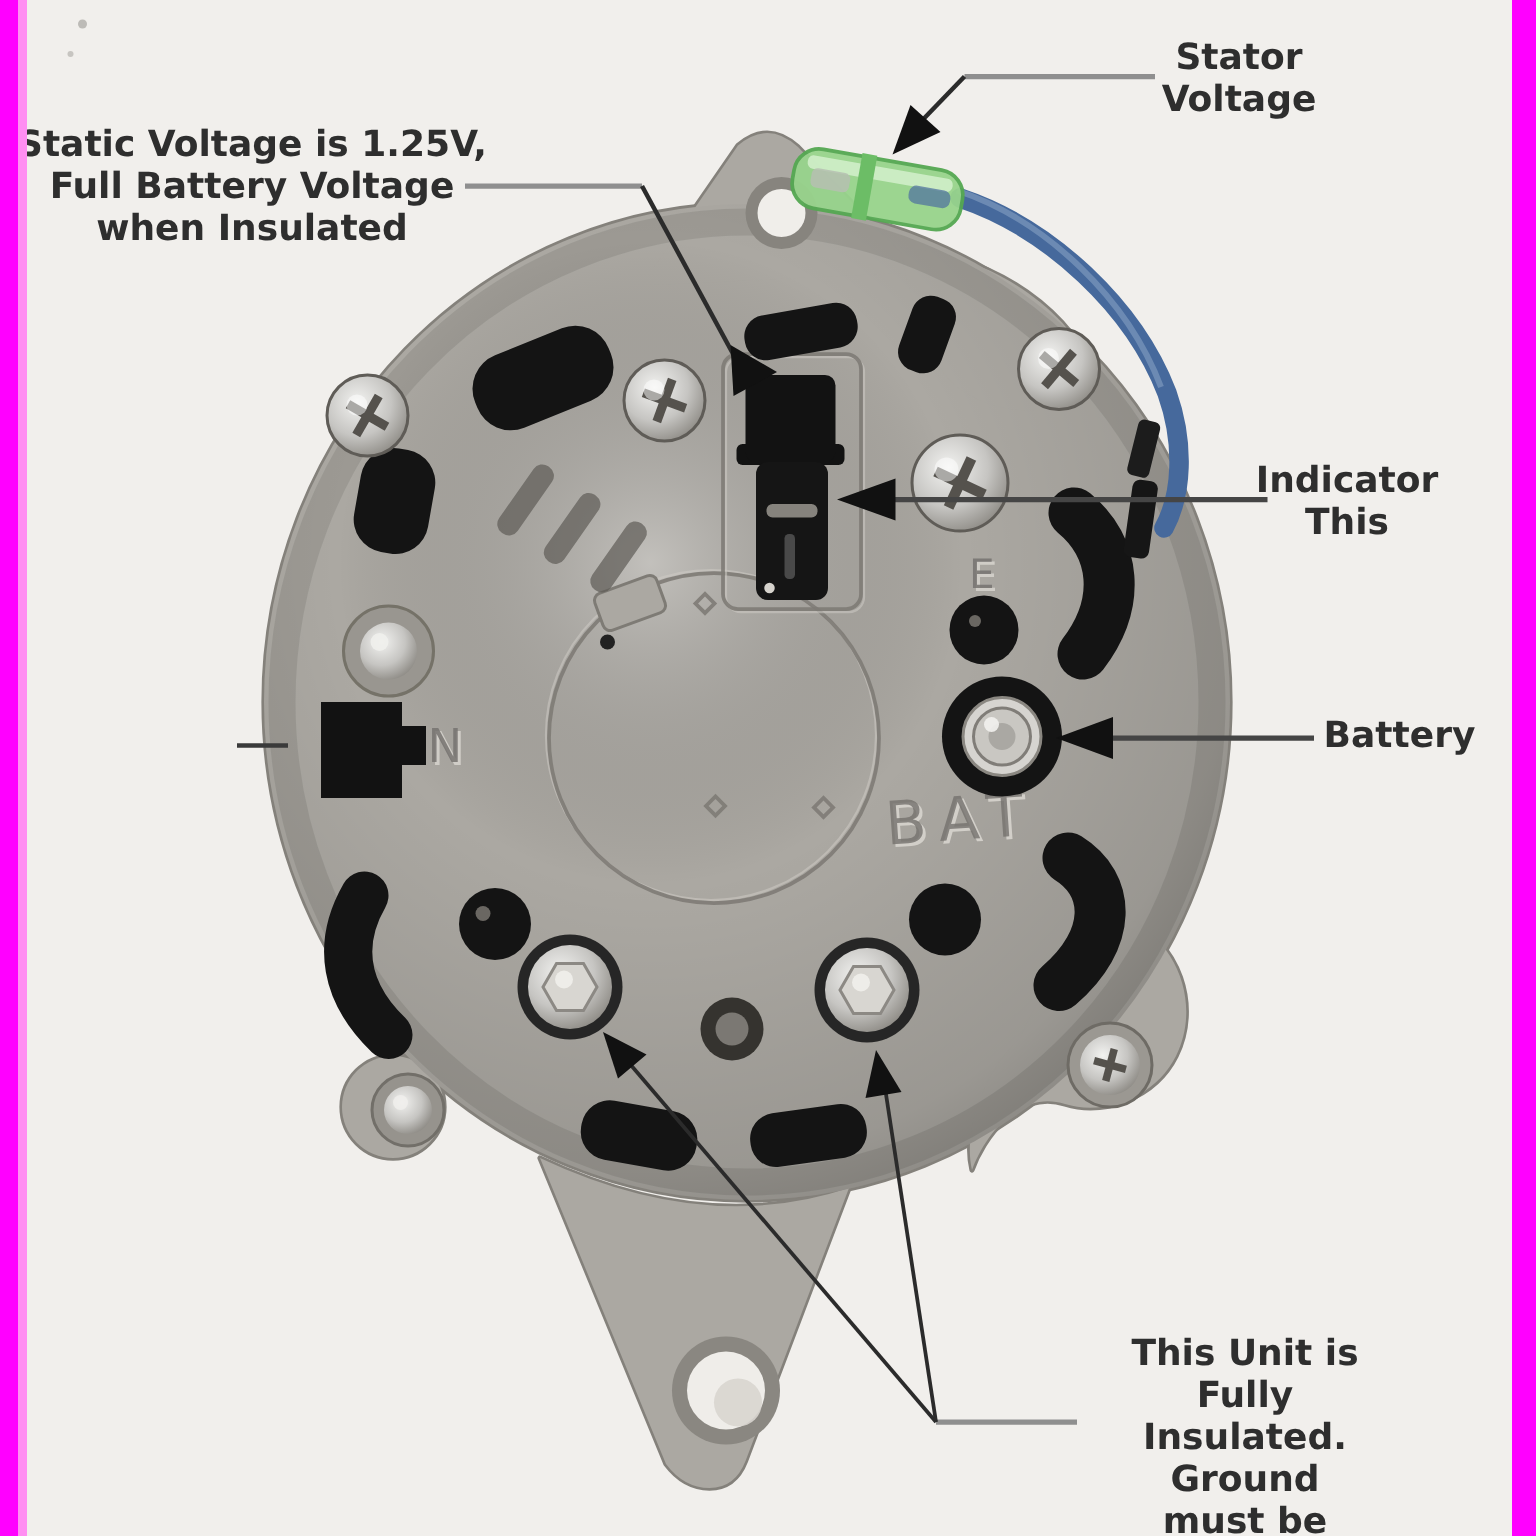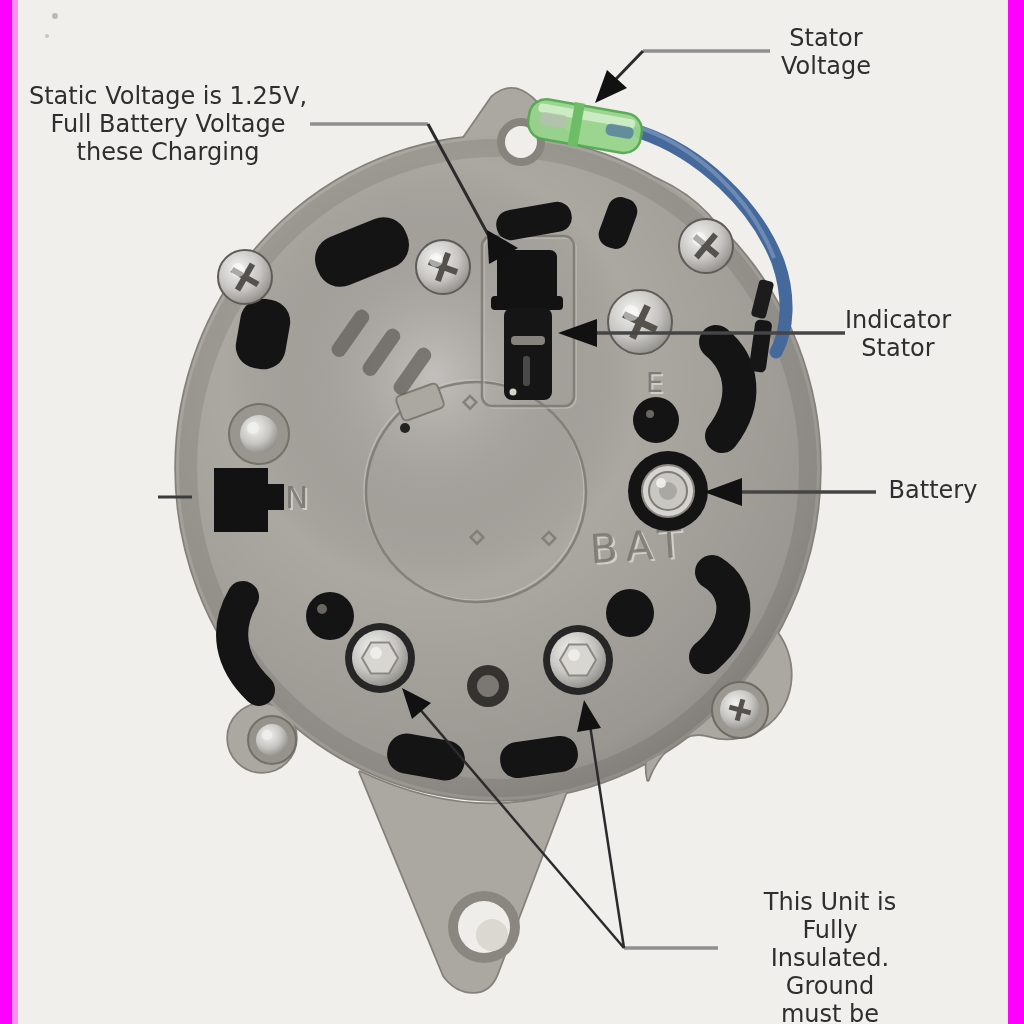--- a/index.html
+++ b/index.html
@@ -4,21 +4,21 @@
 <style>
   html,body{margin:0;padding:0;background:#ddd;}
   .stage{position:relative;width:1024px;height:1024px;overflow:hidden;
          background:#f1efec;font-family:"DejaVu Sans","Liberation Sans",sans-serif;}
   .border-strip{position:absolute;top:0;bottom:0;}
   .border-left{left:0;width:12px;background:#ff00ff;}
   .border-left-inner{left:12px;width:6px;background:#ff8ef2;}
   .border-right{right:0;width:16px;background:#ff00ff;}
   .photo-svg{position:absolute;left:0;top:0;width:1024px;height:1024px;}
   .label{position:absolute;transform:translateX(-50%);text-align:center;
-         white-space:pre-wrap;color:#2e2e2e;font-weight:normal;
+         white-space:pre-wrap;color:#2e2e2e;font-weight:bold;
          font-size:24px;line-height:28px;letter-spacing:0px;}
   .body-stroke{fill:#aba8a2;stroke:#84817b;stroke-width:3.5;stroke-linejoin:round;}
   .body-fill{fill:#aba8a2;stroke:none;}
   .emboss{stroke:#7e7b75;stroke-width:2.5;fill:none;opacity:.9;}
   .emboss-lite{stroke:#cdcac4;stroke-width:1.5;fill:none;opacity:.55;}
   .slot{fill:#141414;}
   .crescent{stroke:#141414;fill:none;stroke-linecap:round;}
   .mark-text{font-family:"DejaVu Sans",sans-serif;}
 </style>
 </head>
@@ -244,25 +244,25 @@
       <polygon points="584,700 577,732 601,728" fill="#111"></polygon>
     </g>
     <line x1="158" y1="497" x2="192" y2="497" stroke="#3a3a3a" stroke-width="3"></line>
 
     <circle cx="55" cy="16" r="3" fill="#8a8781" opacity="0.5"></circle>
     <circle cx="47" cy="36" r="2" fill="#8a8781" opacity="0.4"></circle>
   </svg>
 
   <div class="label" style="left:168px;top:82px;">Static Voltage is 1.25V,
 Full Battery Voltage
-these Charging</div>
+when Insulated</div>
   <div class="label" style="left:826px;top:24px;">Stator
 Voltage</div>
   <div class="label" style="left:898px;top:306px;">Indicator
-Stator</div>
+This</div>
   <div class="label" style="left:933px;top:476px;">Battery</div>
   <div class="label" style="left:830px;top:888px;">This Unit is Fully
 Insulated.  Ground
 must be Applied to
 one of these Studs.</div>
 
   <div class="border-strip border-left"></div>
   <div class="border-strip border-left-inner"></div>
   <div class="border-strip border-right"></div>
 </div>

